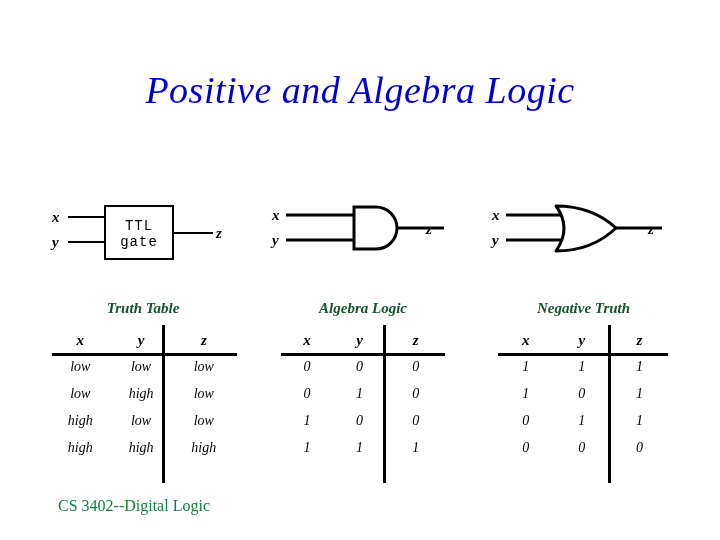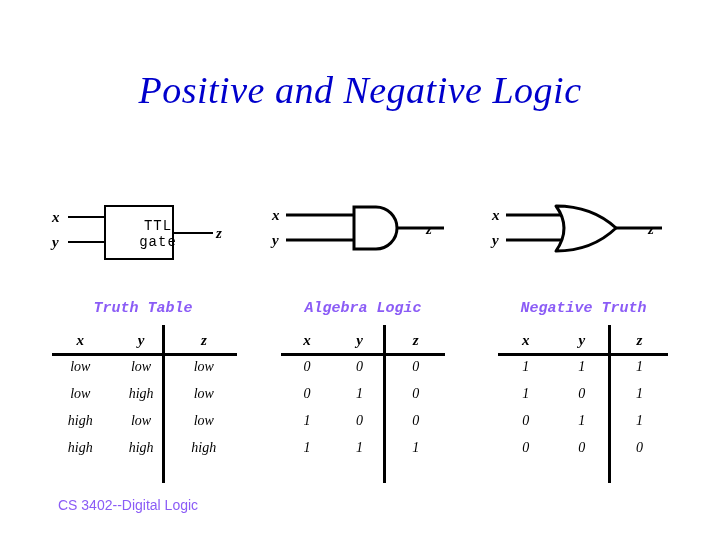--- a/index.html
+++ b/index.html
@@ -61,40 +61,39 @@
   .ttl-text {
     position: absolute;
     left: 0;
     width: 100%;
     text-align: center;
     font-family: "Liberation Mono", monospace;
     font-size: 14px;
     letter-spacing: 1px;
     color: #000000;
     line-height: 15px;
-    padding-left: 19px;
   }
   .gate-svg {
     position: absolute;
   }
 
   
   .table-block {
     position: absolute;
   }
   .table-title {
     position: absolute;
     left: 0;
     width: 100%;
     text-align: center;
-    font-family: Liberation Mono, monospace;
+    font-family: Liberation Serif, serif;
     font-style: italic;
     font-weight: bold;
     font-size: 15px;
-    color: #8b5cf6;
+    color: #14532d;
     white-space: nowrap;
   }
   .tbl {
     position: absolute;
     border-collapse: collapse;
   }
   .tbl td, .tbl th {
     padding: 0;
     margin: 0;
     text-align: center;
@@ -120,35 +119,35 @@
   .vrule {
     position: absolute;
     background: #000000;
     width: 3px;
   }
 
   
   .footer-text {
     position: absolute;
     top: 497px;
-    font-family: Liberation Sans, sans-serif;
-    font-size: 14px;
-    color: #8b5cf6;
+    font-family: Liberation Serif, serif;
+    font-size: 16px;
+    color: #15803d;
     white-space: nowrap;
   }
   #footer-left  { left: 58px; }
   #footer-center{ left: 0; width: 720px; text-align: center; }
   #footer-right { left: 0; width: 720px; text-align: right; padding-right: 58px; box-sizing: border-box; }
 </style>
 </head>
 <body>
 
 <div id="slide">
 
-  <div id="title">Positive and Negative Logic</div>
+  <div id="title">Positive and Algebra Logic</div>
 
   <div class="diagram" style="left:40px; width:230px;">
     <div class="port-label" style="left:12px; top:15px;">x</div>
     <div class="port-label" style="left:12px; top:40px;">y</div>
     <div class="wire" style="left:28px; top:21px; width:36px;"></div>
     <div class="wire" style="left:28px; top:46px; width:36px;"></div>
     <div class="ttl-box" style="left:64px; top:10px; width:70px; height:55px;">
       <div class="ttl-text" style="top:12px;">TTL</div>
       <div class="ttl-text" style="top:28px;">gate</div>
     </div>

